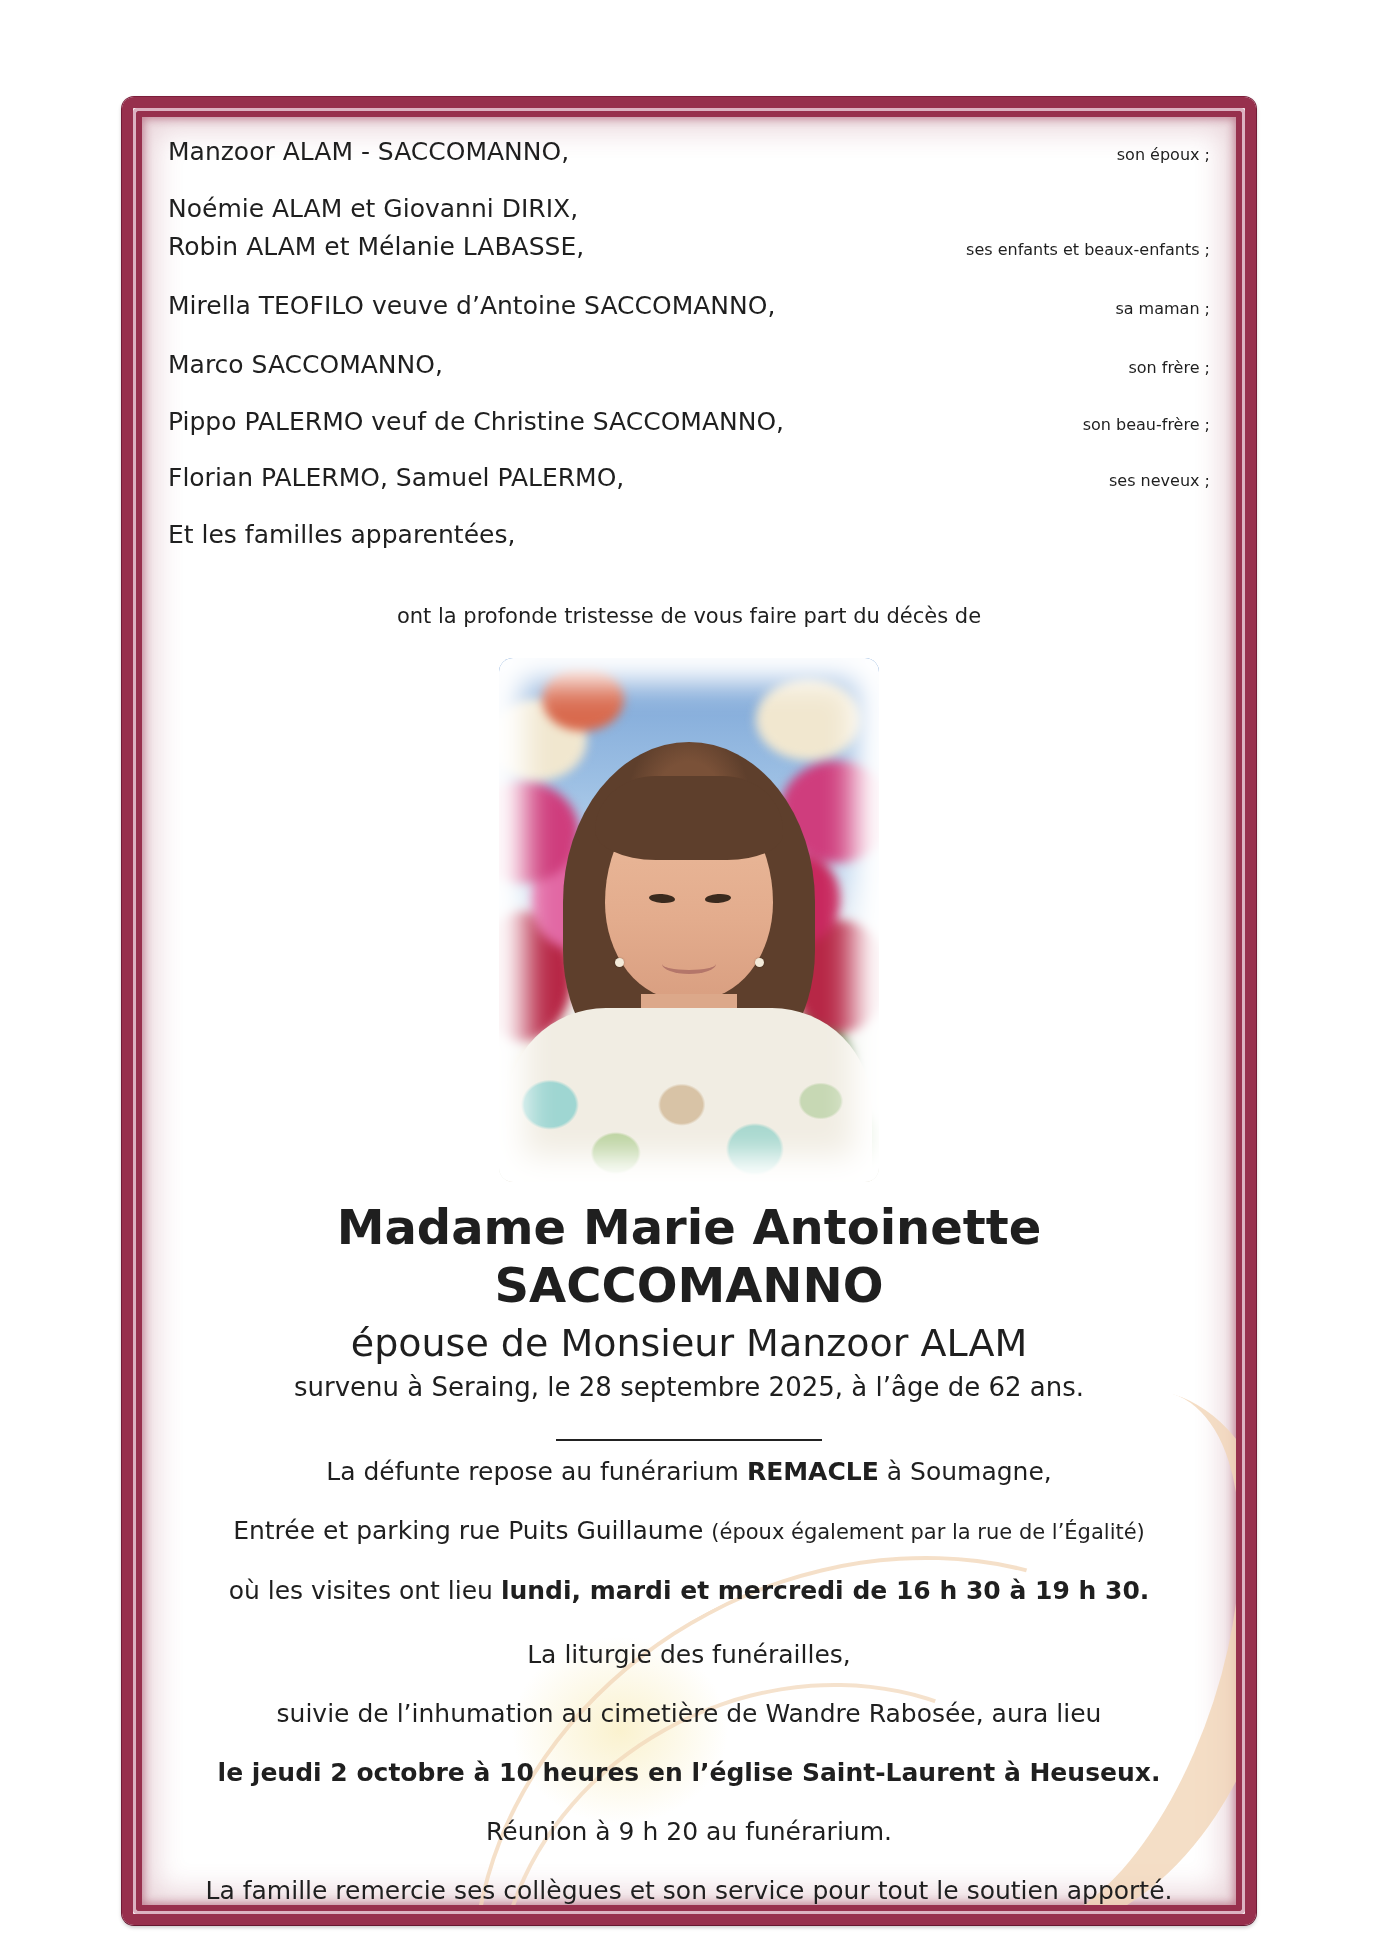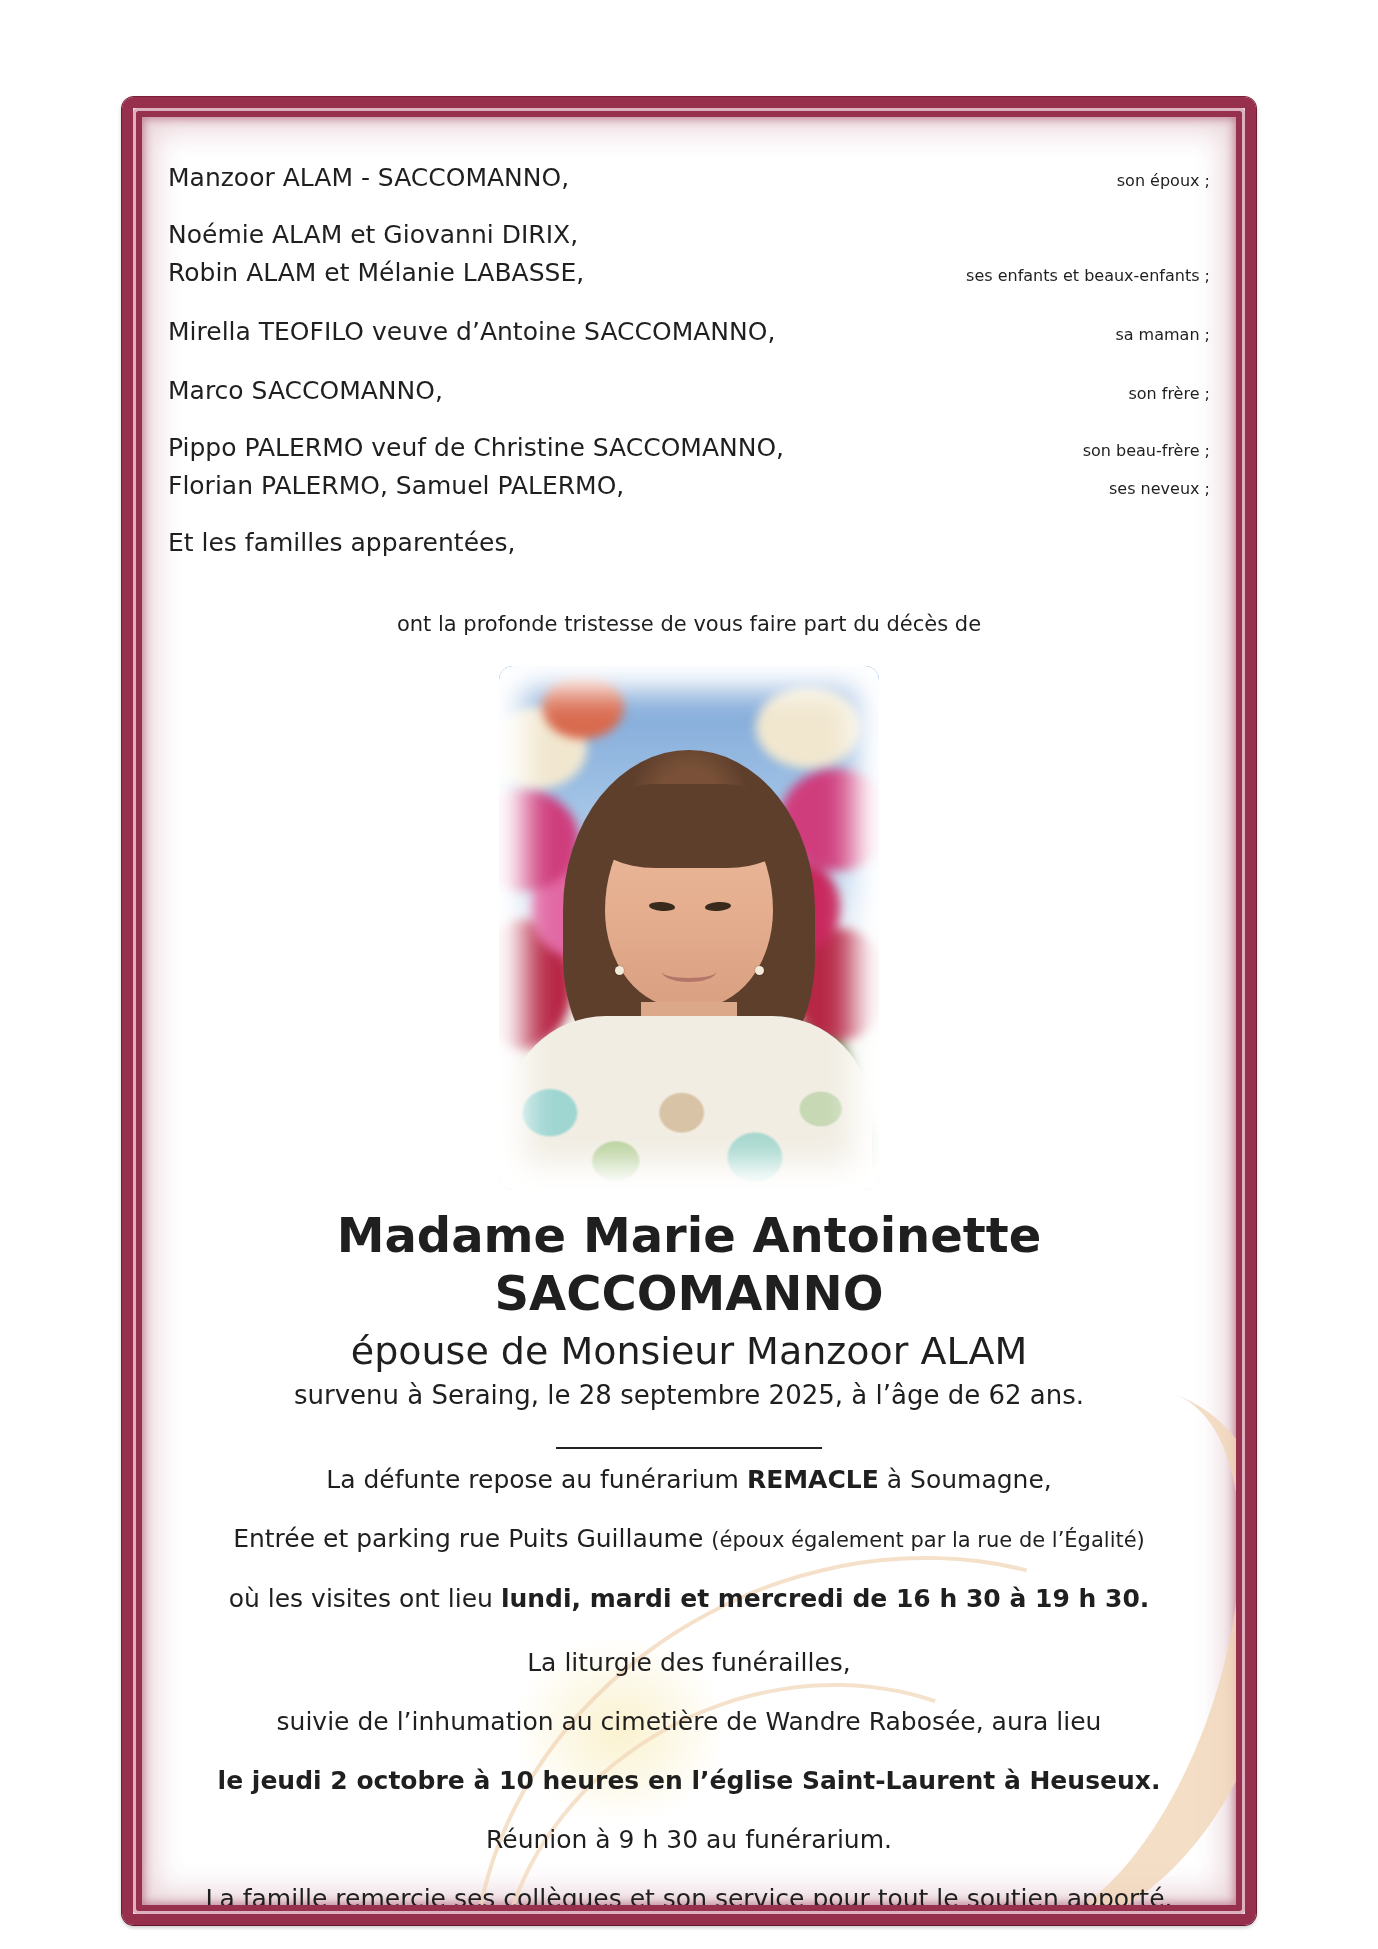--- a/index.html
+++ b/index.html
@@ -41,25 +41,25 @@
     border:0 solid transparent; border-right:52px solid var(--wm_peach,#f2d6b8);
     border-radius:50%; transform:rotate(18deg); opacity:.8;
   }
   .wm-glow {
     position:absolute; left:328px; top:1483px; width:300px; height:260px;
     background:radial-gradient(closest-side, var(--wm_yellow,#faf1cc) 0%, rgba(250,241,204,0) 72%);
     opacity:.95;
   }
 
   
-  .families { padding-top:44px; }
+  .families { padding-top:18px; }
   .row { display:flex; justify-content:space-between; align-items:baseline; line-height:34px; }
   .row .nm { font-size:25px; white-space:nowrap; }
   .row .rel { font-size:16px; white-space:nowrap;text-align:center; }
-  .mt20{margin-top:20px} .mt4{margin-top:4px} .mt22{margin-top:22px} .mt19{margin-top:1px}
+  .mt20{margin-top:20px} .mt4{margin-top:4px} .mt22{margin-top:22px} .mt19{margin-top:19px}
 
   .announce { margin-top:46px; text-align:center; font-size:21px; line-height:36px; }
 
   
   .photo {
     position:relative; margin:24px auto 0; width:380px; height:524px; border-radius:14px; overflow:hidden;
     background:
       linear-gradient(180deg, #79a3d6 0%, #9dc0e4 24%, #c2d9ef 42%, #e3ecf4 52%, #eef0ea 56%, #eef0ea 100%);
   }
   .ph-flowers-left, .ph-flowers-right {
@@ -217,21 +217,21 @@
 
           <div class="divider1"></div>
 
           <p class="line first"><span>La défunte repose au funérarium </span><b>REMACLE</b><span> à Soumagne,</span></p>
           <p class="line"><span>Entrée et parking rue Puits Guillaume </span><span class="small-par">(époux également par la rue de l’Égalité)</span></p>
           <p class="line"><span>où les visites ont lieu </span><b>lundi, mardi et mercredi de 16 h 30 à 19 h 30.</b></p>
 
           <p class="line gap19">La liturgie des funérailles,</p>
           <p class="line">suivie de l’inhumation au cimetière de Wandre Rabosée, aura lieu</p>
           <p class="line"><b>le jeudi 2 octobre à 10 heures en l’église Saint-Laurent à Heuseux.</b></p>
-          <p class="line">Réunion à 9 h 30 au funérarium.</p>
+          <p class="line">Réunion à 9 h 20 au funérarium.</p>
 
           <p class="line gap17">La famille remercie ses collègues et son service pour tout le soutien apporté.</p>
 
         </div>
       </div>
     </div>
   </div>
 </div>
 
 </body></html>

